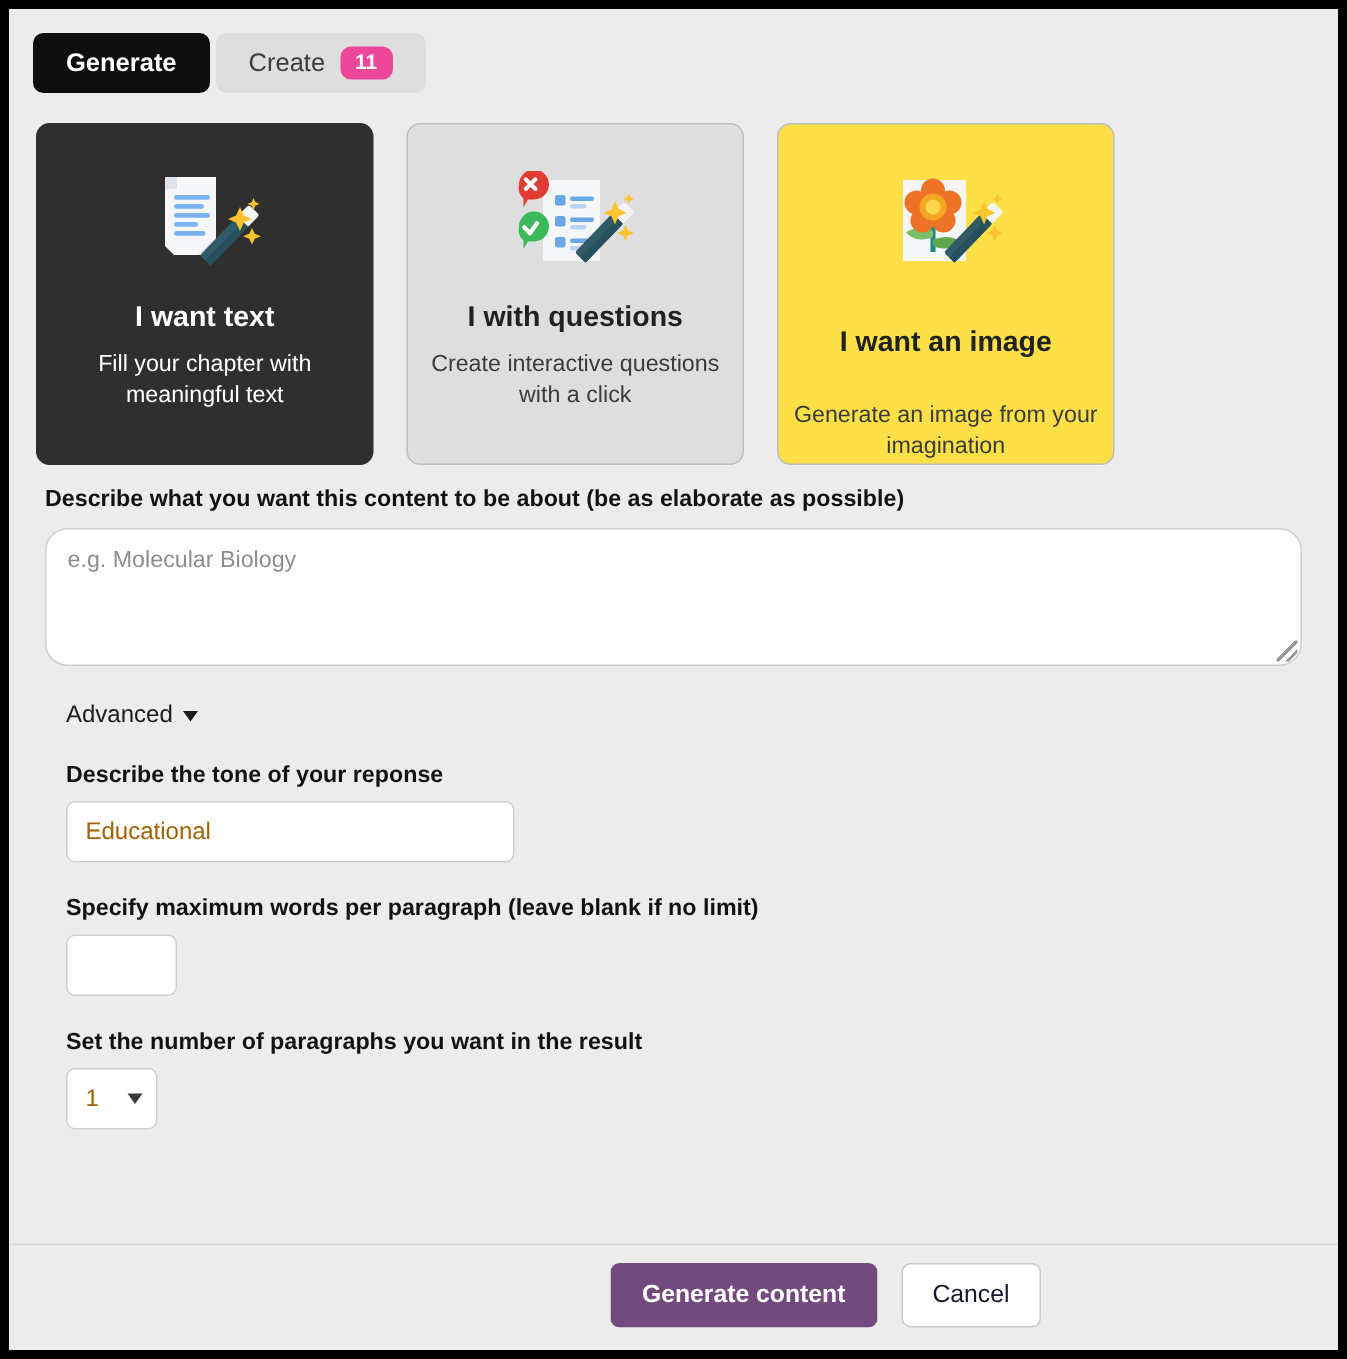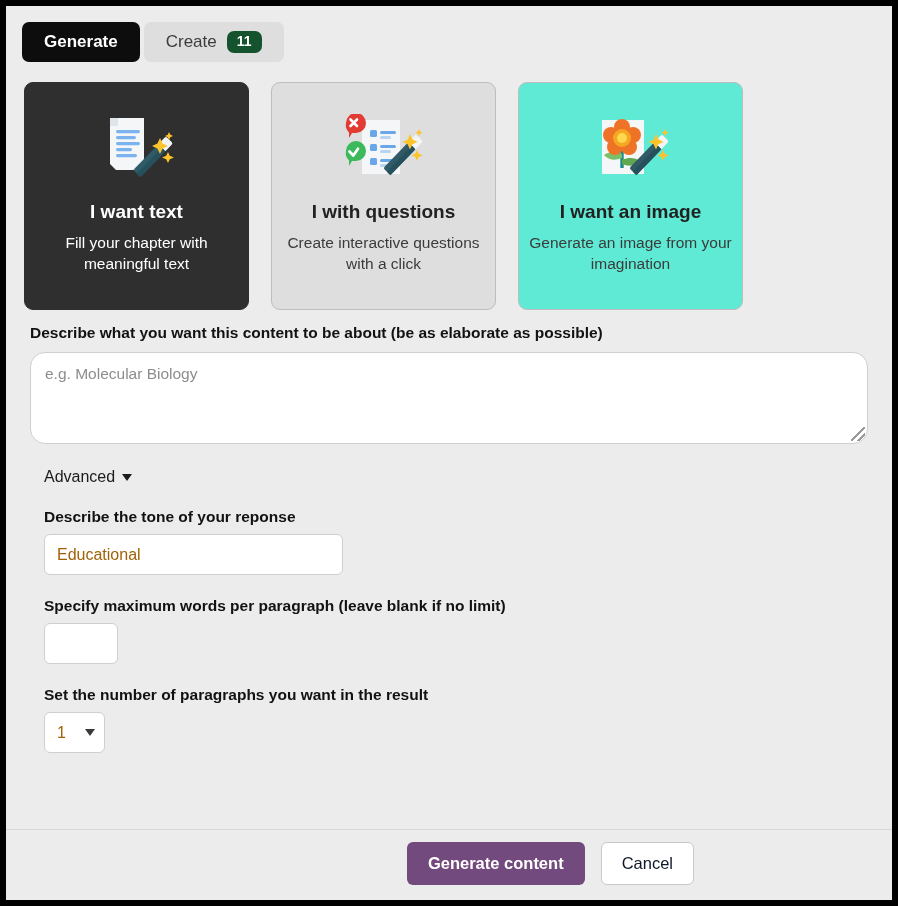--- a/index.html
+++ b/index.html
@@ -40,21 +40,21 @@
   .tab-active {
     background: #0d0d0d;
     color: #ffffff;
   }
   .tab-inactive {
     background: #dedede;
     color: #3c3c3c;
     font-weight: normal;
   }
   .tab-badge {
-    background: #14532d;
+    background: #ec4899;
     color: #ffffff;
     font-size: 14px;
     font-weight: bold;
     border-radius: 7px;
     padding: 3px 10px;
     line-height: 1.1;
   }
 
   
   .cards {
@@ -81,23 +81,24 @@
     background: #2f2f2f;
     border: 1px solid #2f2f2f;
     color: #ffffff;
   }
   .card-muted {
     background: #dedede;
     border: 1px solid #bdbdbd;
     color: #212121;
   }
   .card-plain {
-    background: #5eead4;
+    background: #fde047;
     border: 1px solid #bdbdbd;
     color: #212121;
+    justify-content: space-between;
   }
   .card-icon {
     height: 86px;
     display: flex;
     align-items: center;
     justify-content: center;
     margin-bottom: 6px;
   }
   .card-title {
     font-size: 19px;

